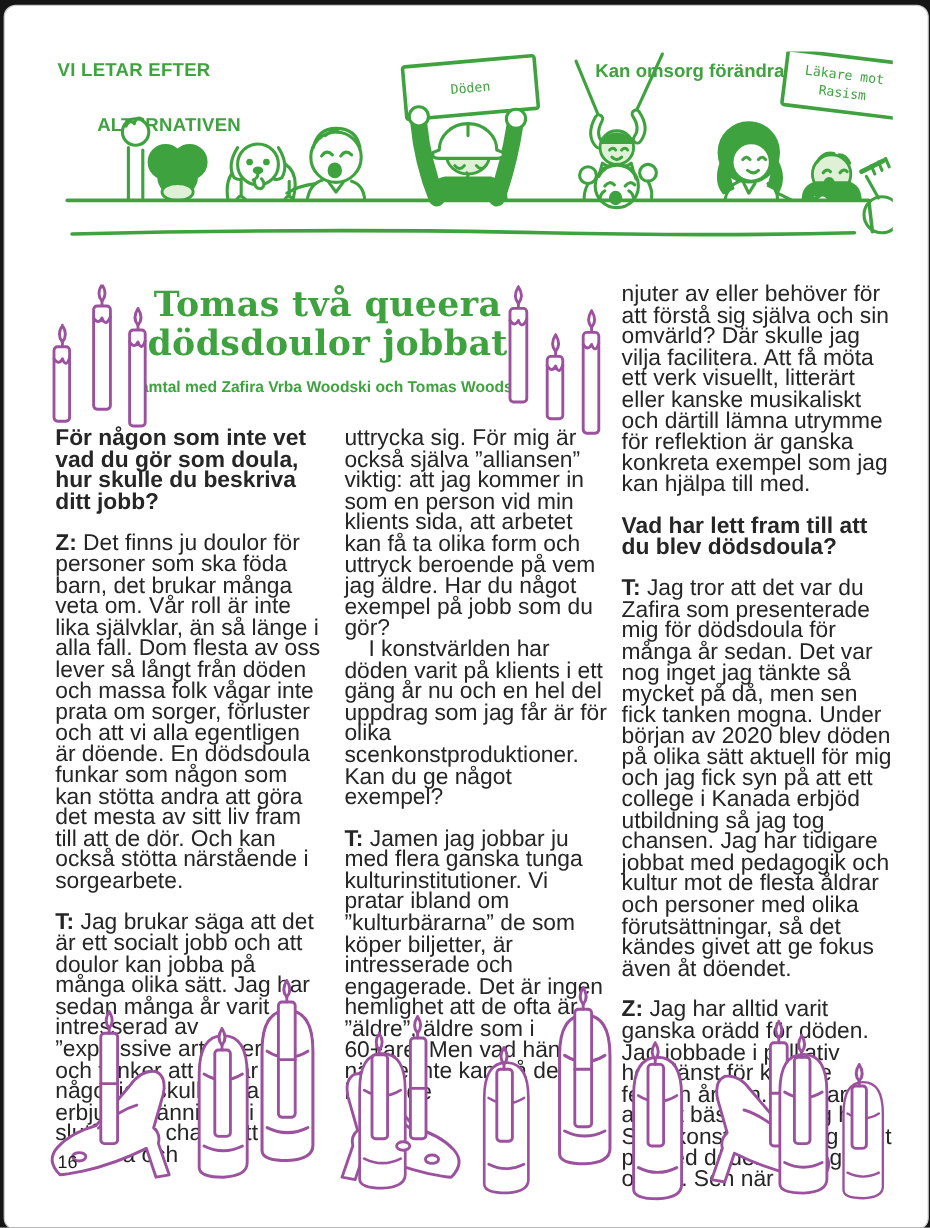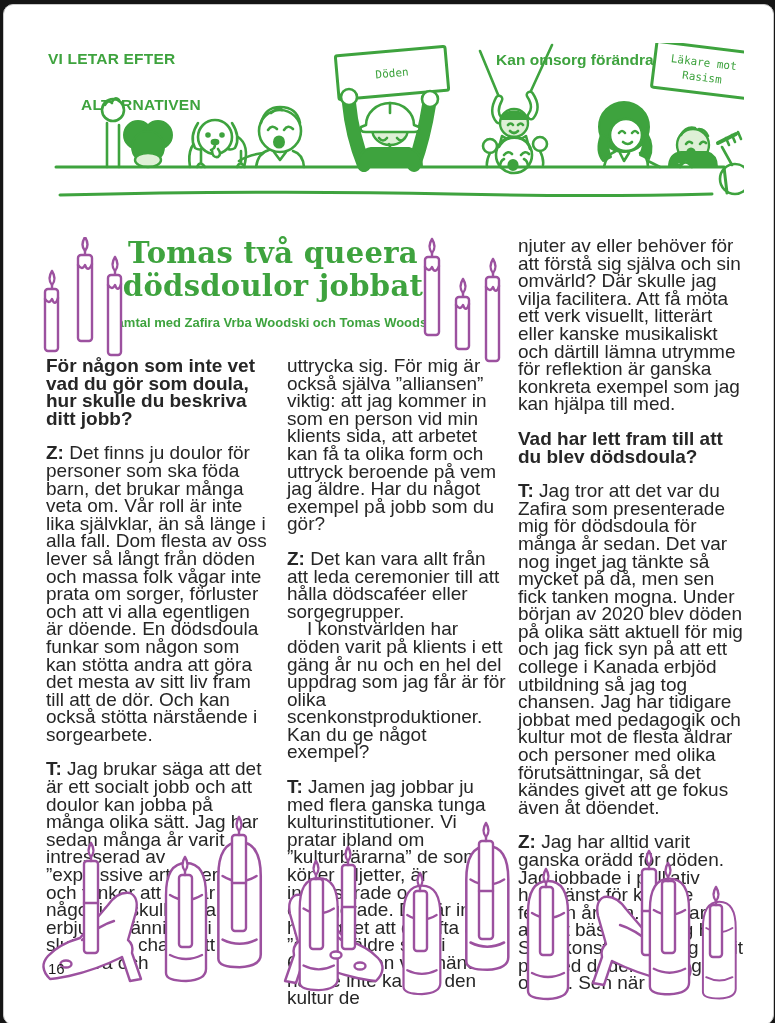--- a/index.html
+++ b/index.html
@@ -226,21 +226,20 @@
   </div>
 
   <div class="two-cols">
     <div class="col">
         <p class="question">För någon som inte vet vad du gör som doula, hur skulle du beskriva ditt jobb?</p>
         <p class="para"><b>Z: </b>Det finns ju doulor för personer som ska föda barn, det brukar många veta om. Vår roll är inte lika självklar, än så länge i alla fall. Dom flesta av oss lever så långt från döden och massa folk vågar inte prata om sorger, förluster och att vi alla egentligen är döende. En dödsdoula funkar som någon som kan stötta andra att göra det mesta av sitt liv fram till att de dör. Och kan också stötta närstående i sorgearbete.</p>
         <p class="para"><b>T: </b>Jag brukar säga att det är ett socialt jobb och att doulor kan jobba på många olika sätt. Jag har sedan många år varit intresserad av ”expressive arts therapy” och tänker att det är något jag skulle vilja erbjuda människor i livets slutfas, en chans att uppleva och</p>
       </div>
     <div class="col">
         <p class="cont">uttrycka sig. För mig är också själva ”alliansen” viktig: att jag kommer in som en person vid min klients sida, att arbetet kan få ta olika form och uttryck beroende på vem jag äldre. Har du något exempel på jobb som du gör?</p>
-        <p class="para"><b>Z: </b>Det kan vara allt från att leda ceremonier till att hålla dödscaféer eller sorgegrupper.</p>
         <p class="indent">I konstvärlden har döden varit på klients i ett gäng år nu och en hel del uppdrag som jag får är för olika scenkonstproduktioner. Kan du ge något exempel?</p>
         <p class="para"><b>T: </b>Jamen jag jobbar ju med flera ganska tunga kulturinstitutioner. Vi pratar ibland om ”kulturbärarna” de som köper biljetter, är intresserade och engagerade. Det är ingen hemlighet att de ofta är ”äldre”, äldre som i 60+are. Men vad händer när de inte kan nå den kultur de</p>
       </div>
   </div>
 
   <div class="col col3">
       <p class="cont">njuter av eller behöver för att förstå sig själva och sin omvärld? Där skulle jag vilja facilitera. Att få möta ett verk visuellt, litterärt eller kanske musikaliskt och därtill lämna utrymme för reflektion är ganska konkreta exempel som jag kan hjälpa till med.</p>
       <p class="question">Vad har lett fram till att du blev dödsdoula?</p>
       <p class="para"><b>T: </b>Jag tror att det var du Zafira som presenterade mig för dödsdoula för många år sedan. Det var nog inget jag tänkte så mycket på då, men sen fick tanken mogna. Under början av 2020 blev döden på olika sätt aktuell för mig och jag fick syn på att ett college i Kanada erbjöd utbildning så jag tog chansen. Jag har tidigare jobbat med pedagogik och kultur mot de flesta åldrar och personer med olika förutsättningar, så det kändes givet att ge fokus även åt döendet.</p>
       <p class="para"><b>Z: </b>Jag har alltid varit ganska orädd för döden. Jag jobbade i palliativ hemtjänst för kanske femton år sen. Det var ett av det bästa jobb jag haft. Som konstnär har jag hållit på med döden i många år också. Sen när flera</p>

